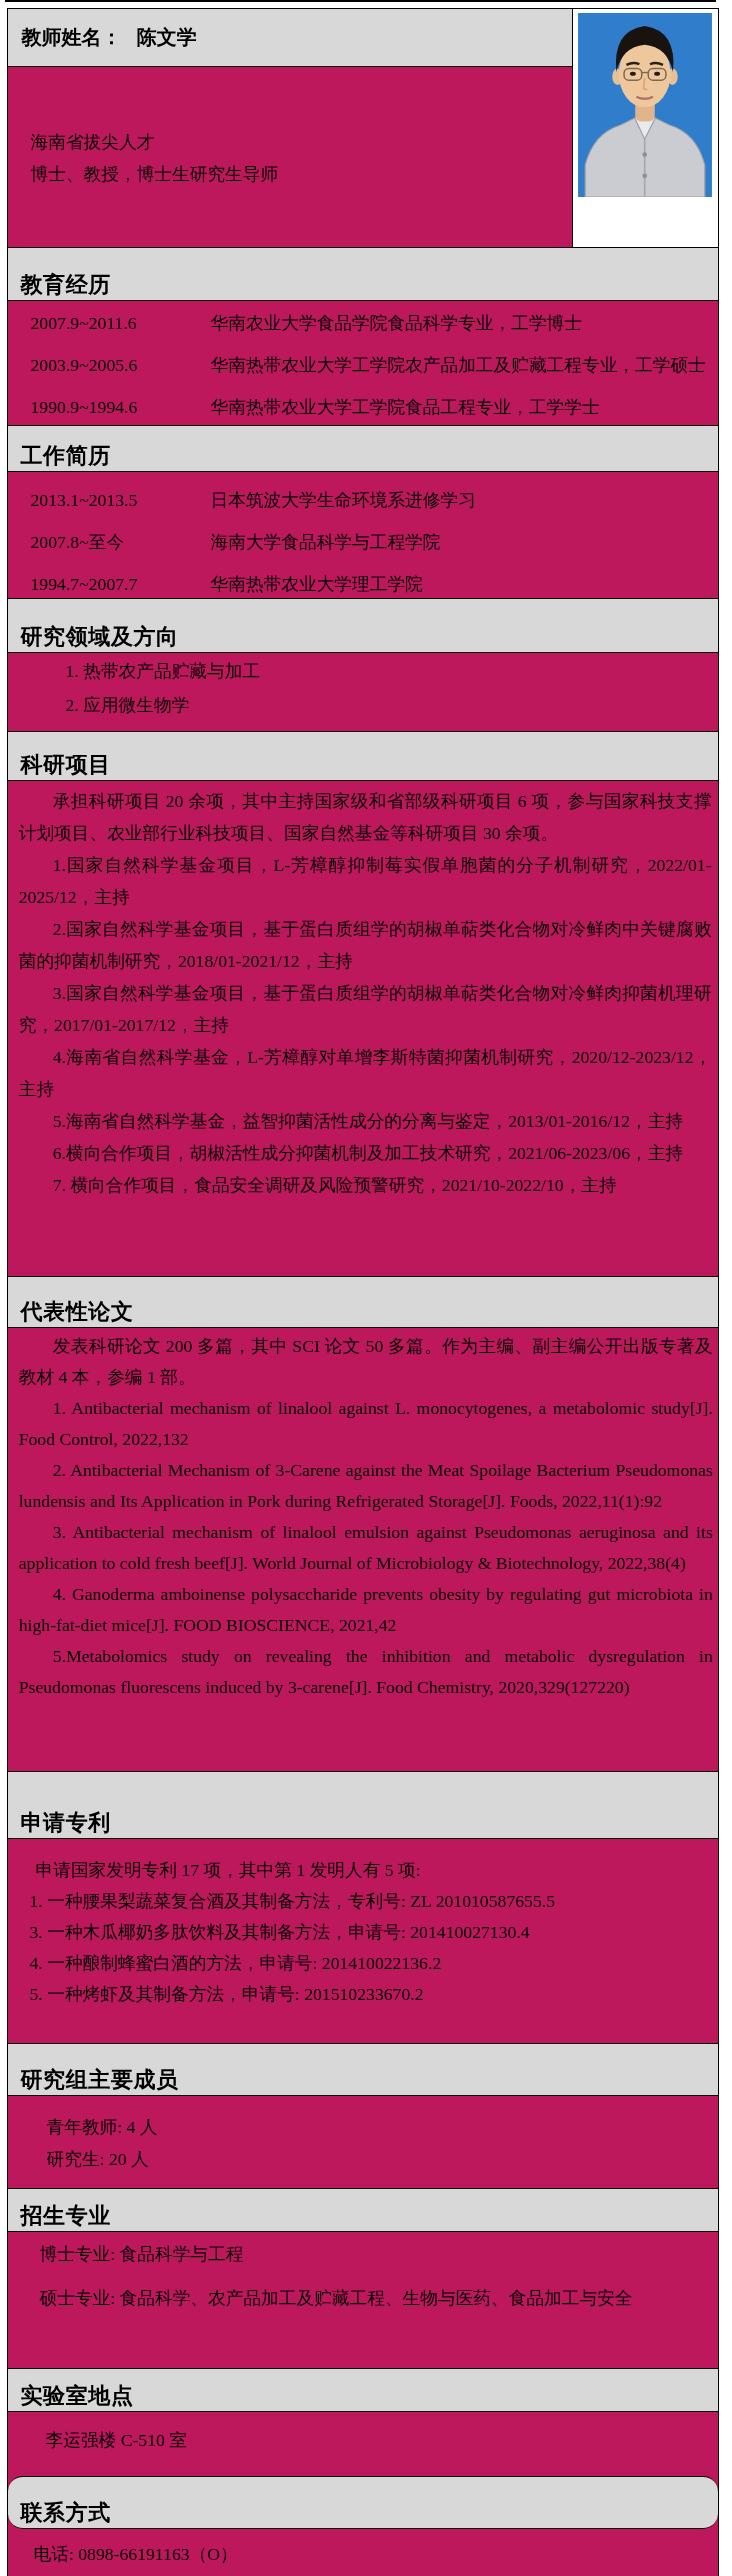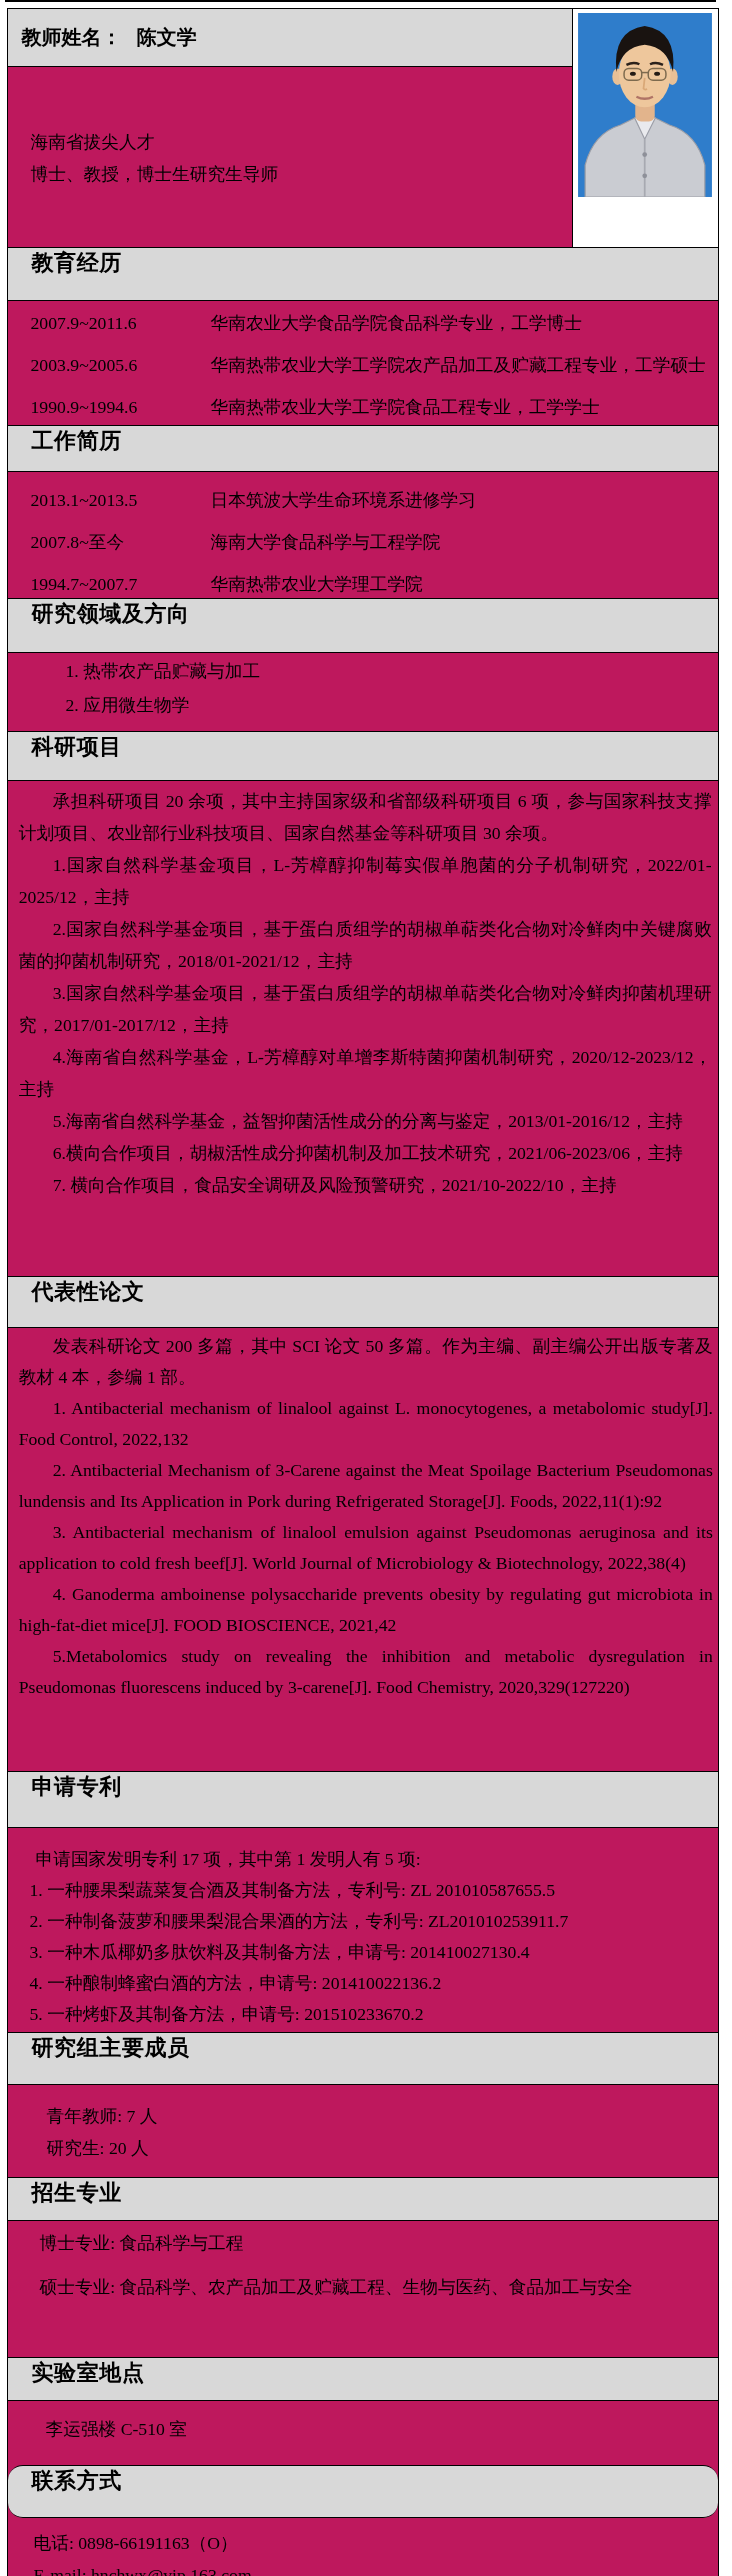--- a/index.html
+++ b/index.html
@@ -39,27 +39,27 @@
   .photo-cell {
     width: 146px; border-left: 1.2px solid #000;
     padding-top: 3.5px; background: #fff;
   }
   .photo-svg { display: block; margin: 0 auto; width: 134px; height: 184px; }
   
   .sec-head {
     background: #d8d8d8;
     border-top: 1.2px solid #000;
     border-bottom: 1.2px solid #000;
-    display: flex; align-items: flex-start;
-    padding-left: 24px;
+    display: flex; align-items: flex-end;
+    padding-left: 13px;
     font-size: 22px; font-weight: bold;
     letter-spacing: 0.6px;
   }
   .h-edu { height: 54px; } .h-work { height: 47px; } .h-areas { height: 55px; }
-  .h-proj { height: 50px; } .h-papers { height: 52px; } .h-patents { height: 57px; }
+  .h-proj { height: 50px; } .h-papers { height: 52px; } .h-patents { height: 68px; }
   .h-team { height: 53px; } .h-majors { height: 44px; } .h-lab { height: 44px; }
   .h-contact { height: 53px; border-radius: 15px; }
   
   .sec-body { font-size: 17.7px; overflow: hidden; }
   .edu-body { height: 124px; padding: 1.2px 0 0 23px; }
   .work-body { height: 126px; padding: 7px 0 0 23px; }
   .tl-item { line-height: 42px; white-space: nowrap; }
   .period { display: inline-block; width: 180px; }
   .areas-body { height: 78px; padding: 1.2px 0 0 58px; }
   .areas-item { line-height: 34px; }
@@ -196,31 +196,30 @@
       <div class="para">4. Ganoderma amboinense polysaccharide prevents obesity by regulating gut microbiota in high-fat-diet mice[J]. FOOD BIOSCIENCE, 2021,42</div>
       <div class="para">5.Metabolomics study on revealing the inhibition and metabolic dysregulation in Pseudomonas fluorescens induced by 3-carene[J]. Food Chemistry, 2020,329(127220)</div>
     </div>
 
     <div class="sec-head h-patents">
       <span>申请专利</span>
     </div>
     <div class="sec-body patents-body">
       <div class="pat-intro">申请国家发明专利 17 项，其中第 1 发明人有 5 项:</div>
       <div class="pat-item">1. 一种腰果梨蔬菜复合酒及其制备方法，专利号: ZL 201010587655.5</div>
-      <div class="pat-item">2. 一种制备菠萝和腰果梨混合果酒的方法，专利号: ZL201010253911.7</div>
       <div class="pat-item">3. 一种木瓜椰奶多肽饮料及其制备方法，申请号: 201410027130.4</div>
       <div class="pat-item">4. 一种酿制蜂蜜白酒的方法，申请号: 201410022136.2</div>
       <div class="pat-item">5. 一种烤虾及其制备方法，申请号: 201510233670.2</div>
     </div>
 
     <div class="sec-head h-team">
       <span>研究组主要成员</span>
     </div>
     <div class="sec-body team-body">
-      <div class="team-line">青年教师: 7 人</div>
+      <div class="team-line">青年教师: 4 人</div>
       <div class="team-line">研究生: 20 人</div>
     </div>
 
     <div class="sec-head h-majors">
       <span>招生专业</span>
     </div>
     <div class="sec-body majors-body">
       <div class="majors-item">博士专业: 食品科学与工程</div>
       <div class="majors-item">硕士专业: 食品科学、农产品加工及贮藏工程、生物与医药、食品加工与安全</div>
     </div>

